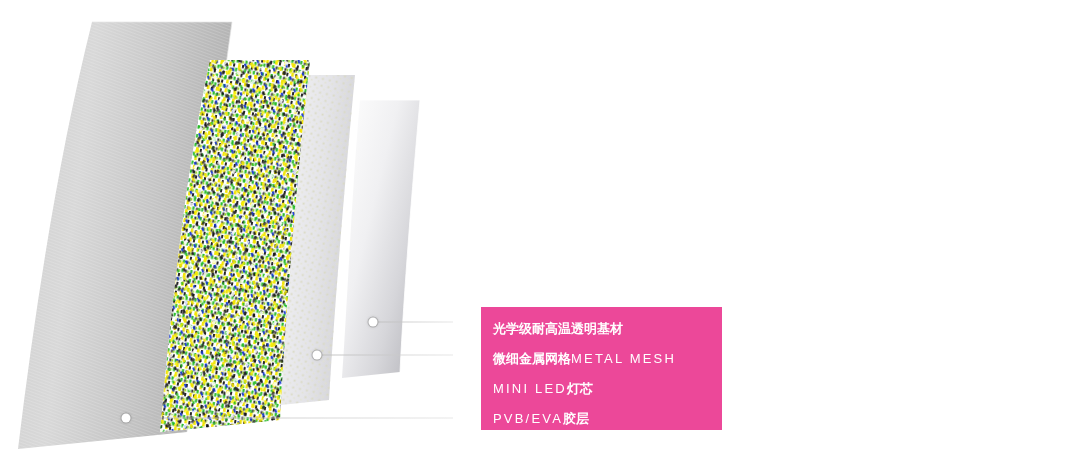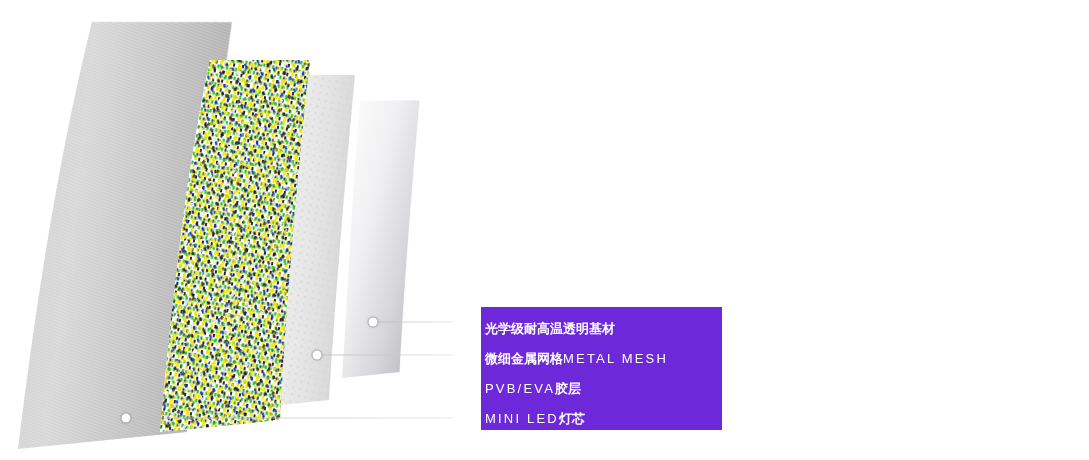--- a/index.html
+++ b/index.html
@@ -32,24 +32,24 @@
     background:linear-gradient(to right,rgba(190,190,190,.95),rgba(215,215,215,.6));
     transform:translateY(-50%);
     z-index:39;
   }
 
   
   #label-panel{
     position:absolute;
     left:481px;top:307px;
     width:241px;height:123px;
-    background:#6d28d9;
+    background:#ec4899;
     z-index:60;
     box-sizing:border-box;
-    padding:6px 0 0 4px;
+    padding:6px 0 0 12px;
   }
   .label-row{
     height:30px;
     display:flex;
     align-items:center;
     color:#ffffff;
     font-size:13px;
     letter-spacing:1.6px;
     font-weight:700;
     white-space:nowrap;
@@ -179,24 +179,24 @@
     <div class="label-row">
       <span class="cn">光学级耐高温透明基材</span>
     </div>
 
     <div class="label-row">
       <span class="cn">微细金属网格</span>
       <span class="en">METAL MESH</span>
     </div>
 
     <div class="label-row">
+      <span class="en">MINI LED </span>
+      <span class="cn">灯芯</span>
+    </div>
+
+    <div class="label-row">
       <span class="en">PVB/EVA</span>
       <span class="cn">胶层</span>
     </div>
 
-    <div class="label-row">
-      <span class="en">MINI LED </span>
-      <span class="cn">灯芯</span>
-    </div>
-
   </div>
 
 </div>
 
 </body></html>

